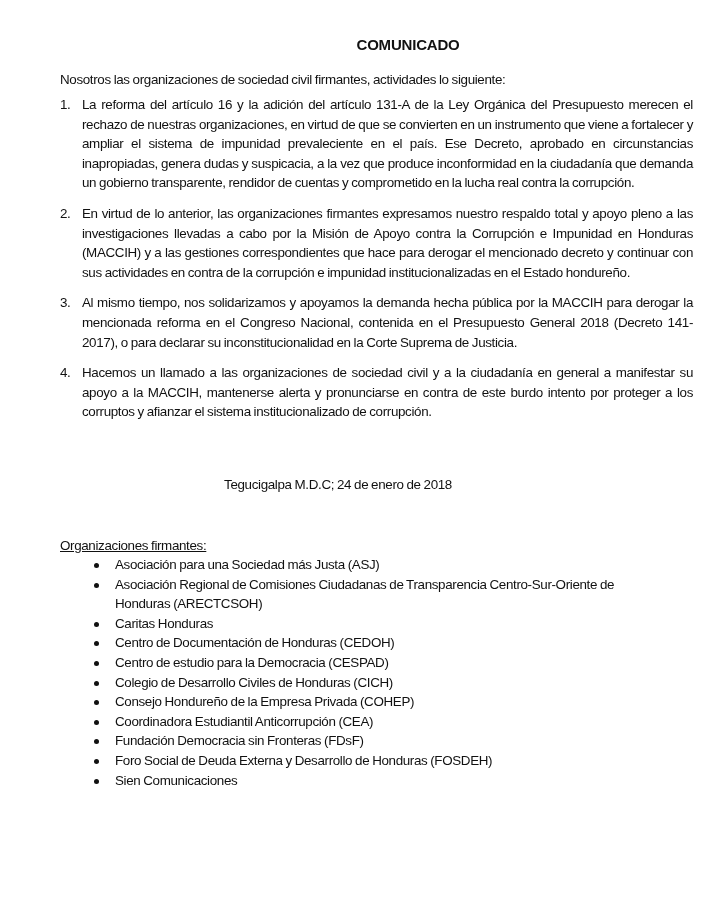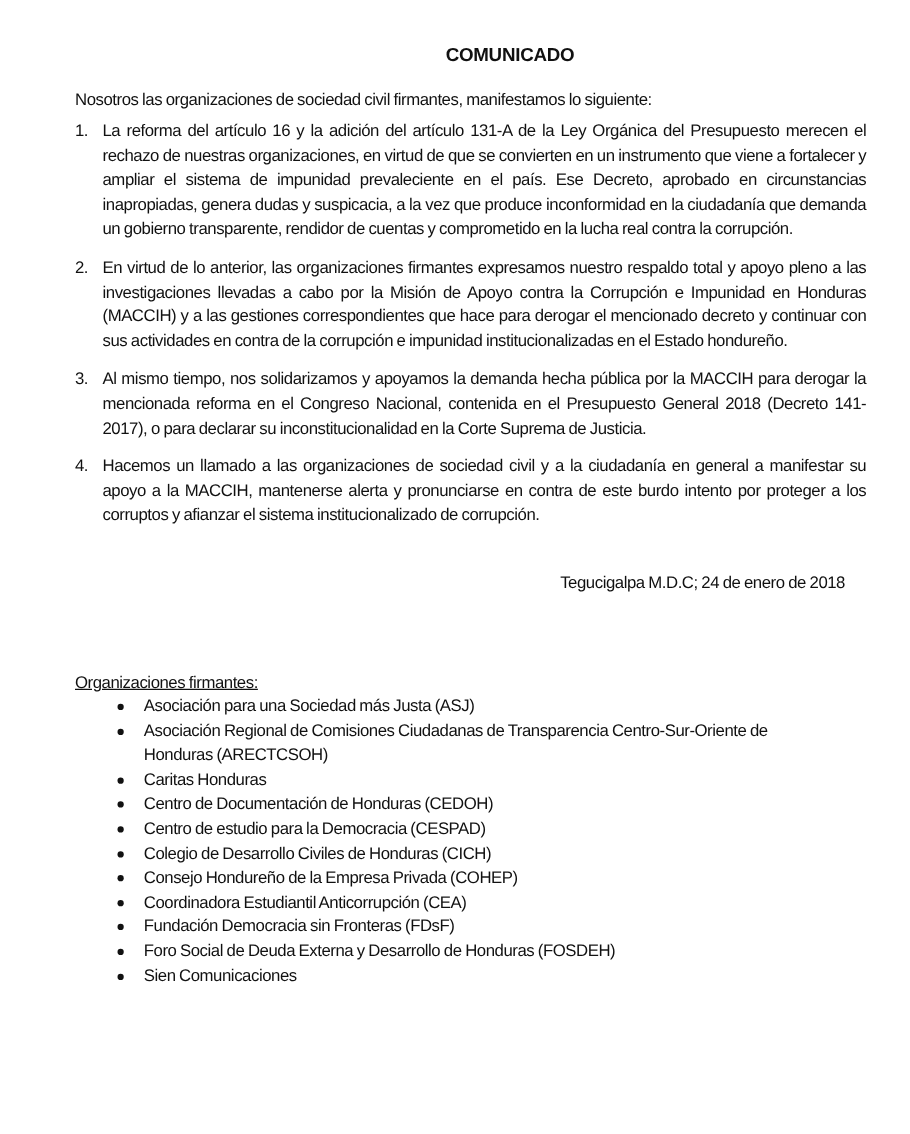--- a/index.html
+++ b/index.html
@@ -56,24 +56,24 @@
     text-align: justify;
     margin-bottom: 11px;
   }
   ol.points li .num {
     position: absolute;
     left: 0;
     top: 0;
   }
   .date {
     position: absolute;
-    top: 458px;
+    top: 477px;
     left: 0;
     width: 676px;
-    text-align: right;
+    text-align: center;
   }
   .signers-heading {
     position: absolute;
     top: 538px;
     left: 60px;
     font-weight: normal;
     text-decoration: underline;
   }
   ul.signers {
     position: absolute;
@@ -98,21 +98,21 @@
     border-radius: 50%;
     background: #111111;
   }
 </style>
 </head>
 <body>
 
 <div class="page">
   <div class="title">COMUNICADO</div>
 
-  <div class="intro">Nosotros las organizaciones de sociedad civil firmantes, manifestamos lo siguiente:</div>
+  <div class="intro">Nosotros las organizaciones de sociedad civil firmantes, actividades lo siguiente:</div>
 
   <ol class="points">
     <li>
       <span class="num">1.</span>
       <span>La reforma del artículo 16 y la adición del artículo 131-A de la Ley Orgánica del Presupuesto merecen el rechazo de nuestras organizaciones, en virtud de que se convierten en un instrumento que viene a fortalecer y ampliar el sistema de impunidad prevaleciente en el país. Ese Decreto, aprobado en circunstancias inapropiadas, genera dudas y suspicacia, a la vez que produce inconformidad en la ciudadanía que demanda un gobierno transparente, rendidor de cuentas y comprometido en la lucha real contra la corrupción.</span>
     </li>
     <li>
       <span class="num">2.</span>
       <span>En virtud de lo anterior, las organizaciones firmantes expresamos nuestro respaldo total y apoyo pleno a las investigaciones llevadas a cabo por la Misión de Apoyo contra la Corrupción e Impunidad en Honduras (MACCIH) y a las gestiones correspondientes que hace para derogar el mencionado decreto y continuar con sus actividades en contra de la corrupción e impunidad institucionalizadas en el Estado hondureño.</span>
     </li>

